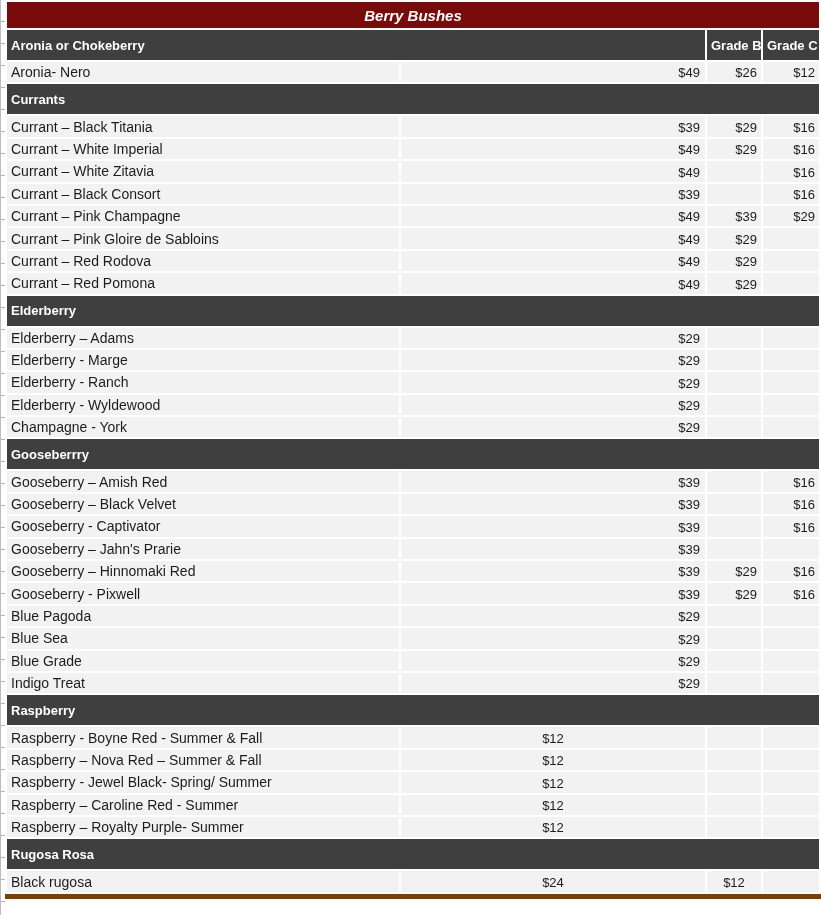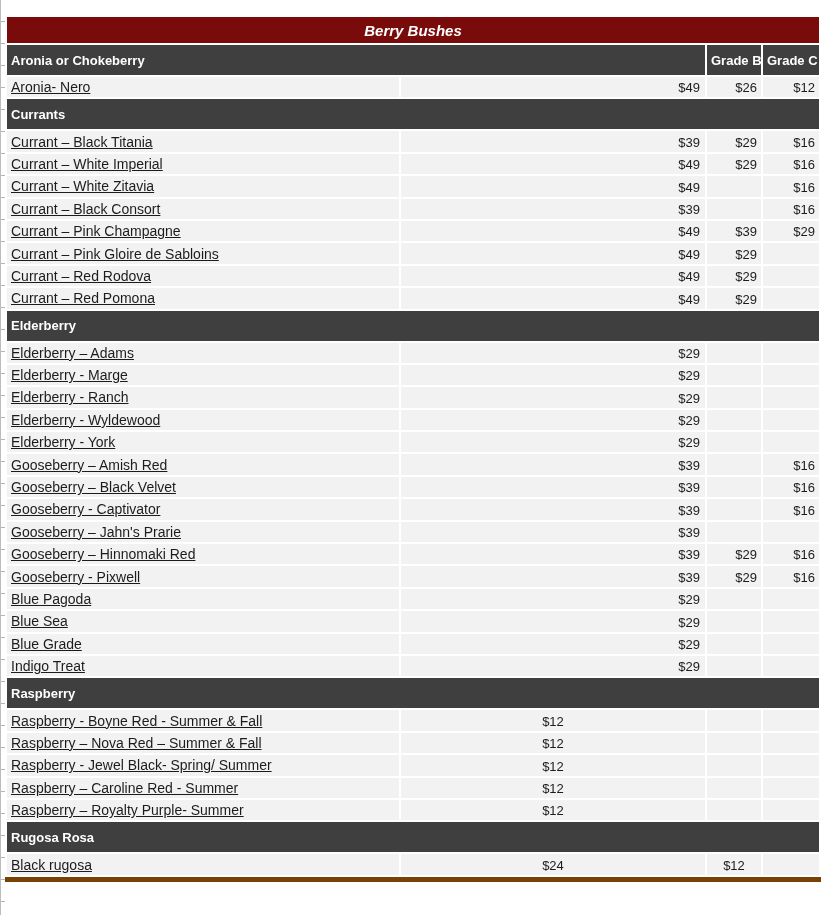--- a/index.html
+++ b/index.html
@@ -18,21 +18,20 @@
     box-sizing:border-box;
     background-image:repeating-linear-gradient(to bottom,transparent 0px,transparent 21px,#b5b5b5 21px,#b5b5b5 22px);
     flex:0 0 5px;
   }
   .content{flex:1 1 auto;}
   table.price-table{
     border-collapse:separate;
     border-spacing:2px;
     width:816px;
     table-layout:fixed;
-    margin-top:15px;
   }
   col.c-name{width:392px;}
   col.c-price{width:304px;}
   col.c-gb{width:54px;}
   col.c-gc{width:56px;}
   td{overflow:hidden;white-space:nowrap;box-sizing:border-box;}
   td.title-cell{
     height:26px;
     background:var(--title-bg,#7a0b0b);
     color:#ffffff;
@@ -53,21 +52,20 @@
   }
   tr.data-row td{
     height:20.4px;
     background:var(--row-bg,#f2f2f2);
     color:var(--text,#1c1c1c);
   }
   td.name-cell{
     vertical-align:middle;
     padding-left:4px;
     font-size:14px;
-    text-decoration:underline;
   }
   td.price-cell, td.gb-cell, td.gc-cell{
     vertical-align:bottom;
     font-size:13px;
     text-align:right;
     padding:0 5px 2px 0;
   }
   td.gb-cell, td.gc-cell{padding-right:4px;}
   td.centered{text-align:center;padding-right:0;}
   .bottom-border{
@@ -176,24 +174,27 @@
             <td class="gb-cell"></td>
             <td class="gc-cell"></td>
           </tr>
           <tr class="data-row">
             <td class="name-cell">Elderberry - Wyldewood</td>
             <td class="price-cell">$29</td>
             <td class="gb-cell"></td>
             <td class="gc-cell"></td>
           </tr>
           <tr class="data-row">
-            <td class="name-cell">Elderberry - York</td>
-            <td class="price-cell">$29</td>
-            <td class="gb-cell"></td>
-            <td class="gc-cell"></td>
+            <td class="name-cell">Champagne - York</td>
+            <td class="price-cell">$29</td>
+            <td class="gb-cell"></td>
+            <td class="gc-cell"></td>
+          </tr>
+          <tr>
+            <td class="section-cell" colspan="4">Gooseberrry</td>
           </tr>
           <tr class="data-row">
             <td class="name-cell">Gooseberry – Amish Red</td>
             <td class="price-cell">$39</td>
             <td class="gb-cell"></td>
             <td class="gc-cell">$16</td>
           </tr>
           <tr class="data-row">
             <td class="name-cell">Gooseberry – Black Velvet</td>
             <td class="price-cell">$39</td>

